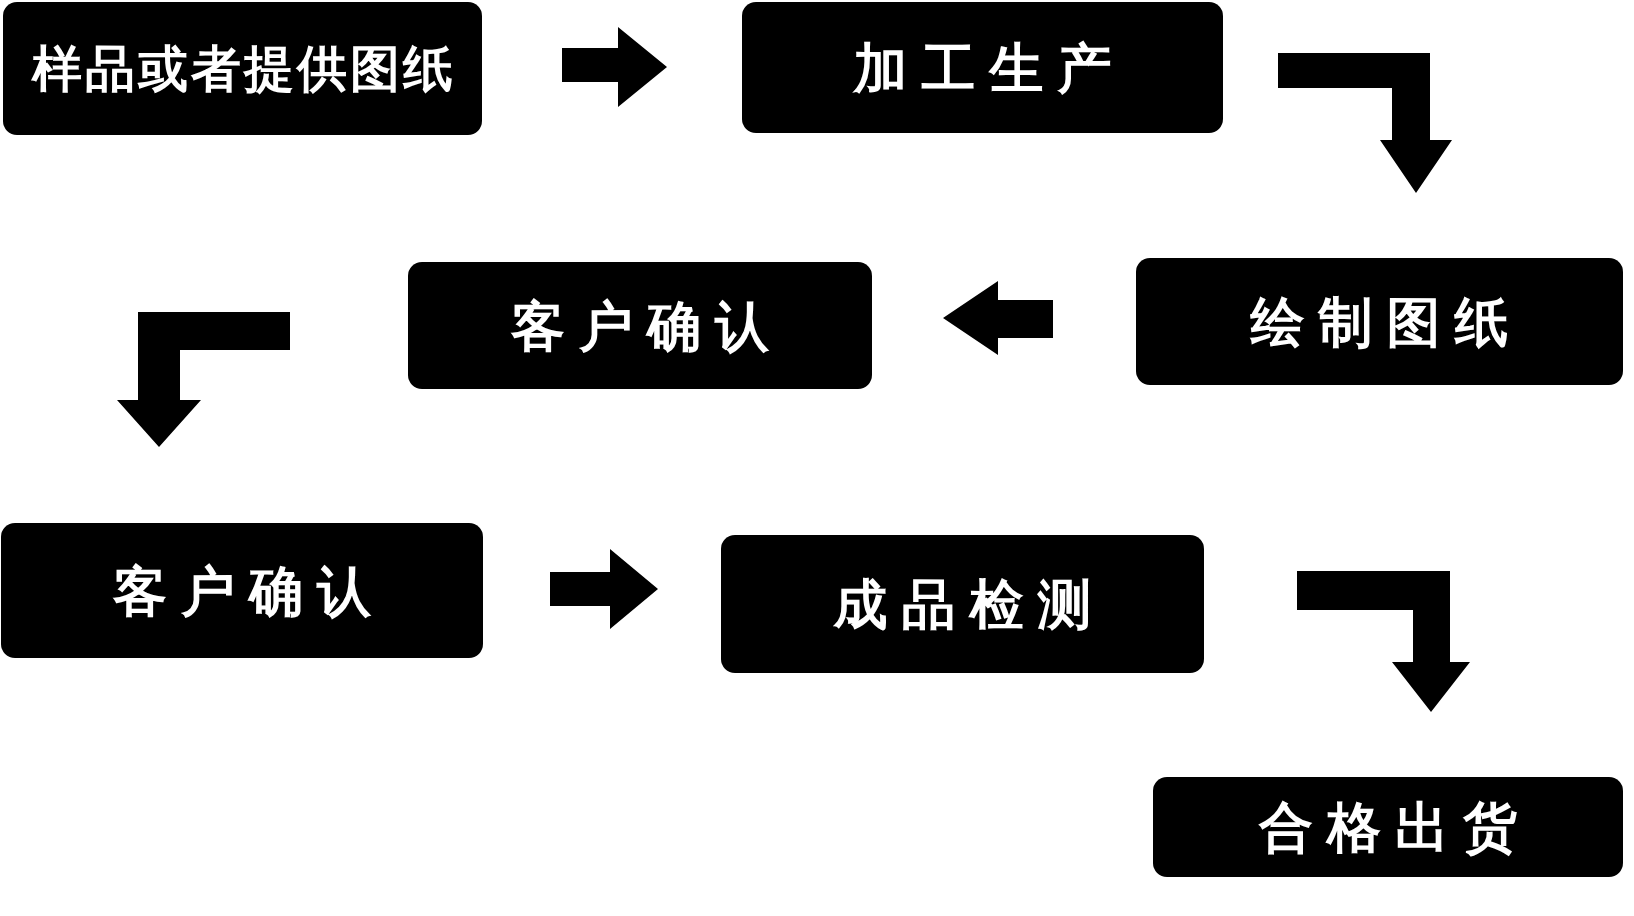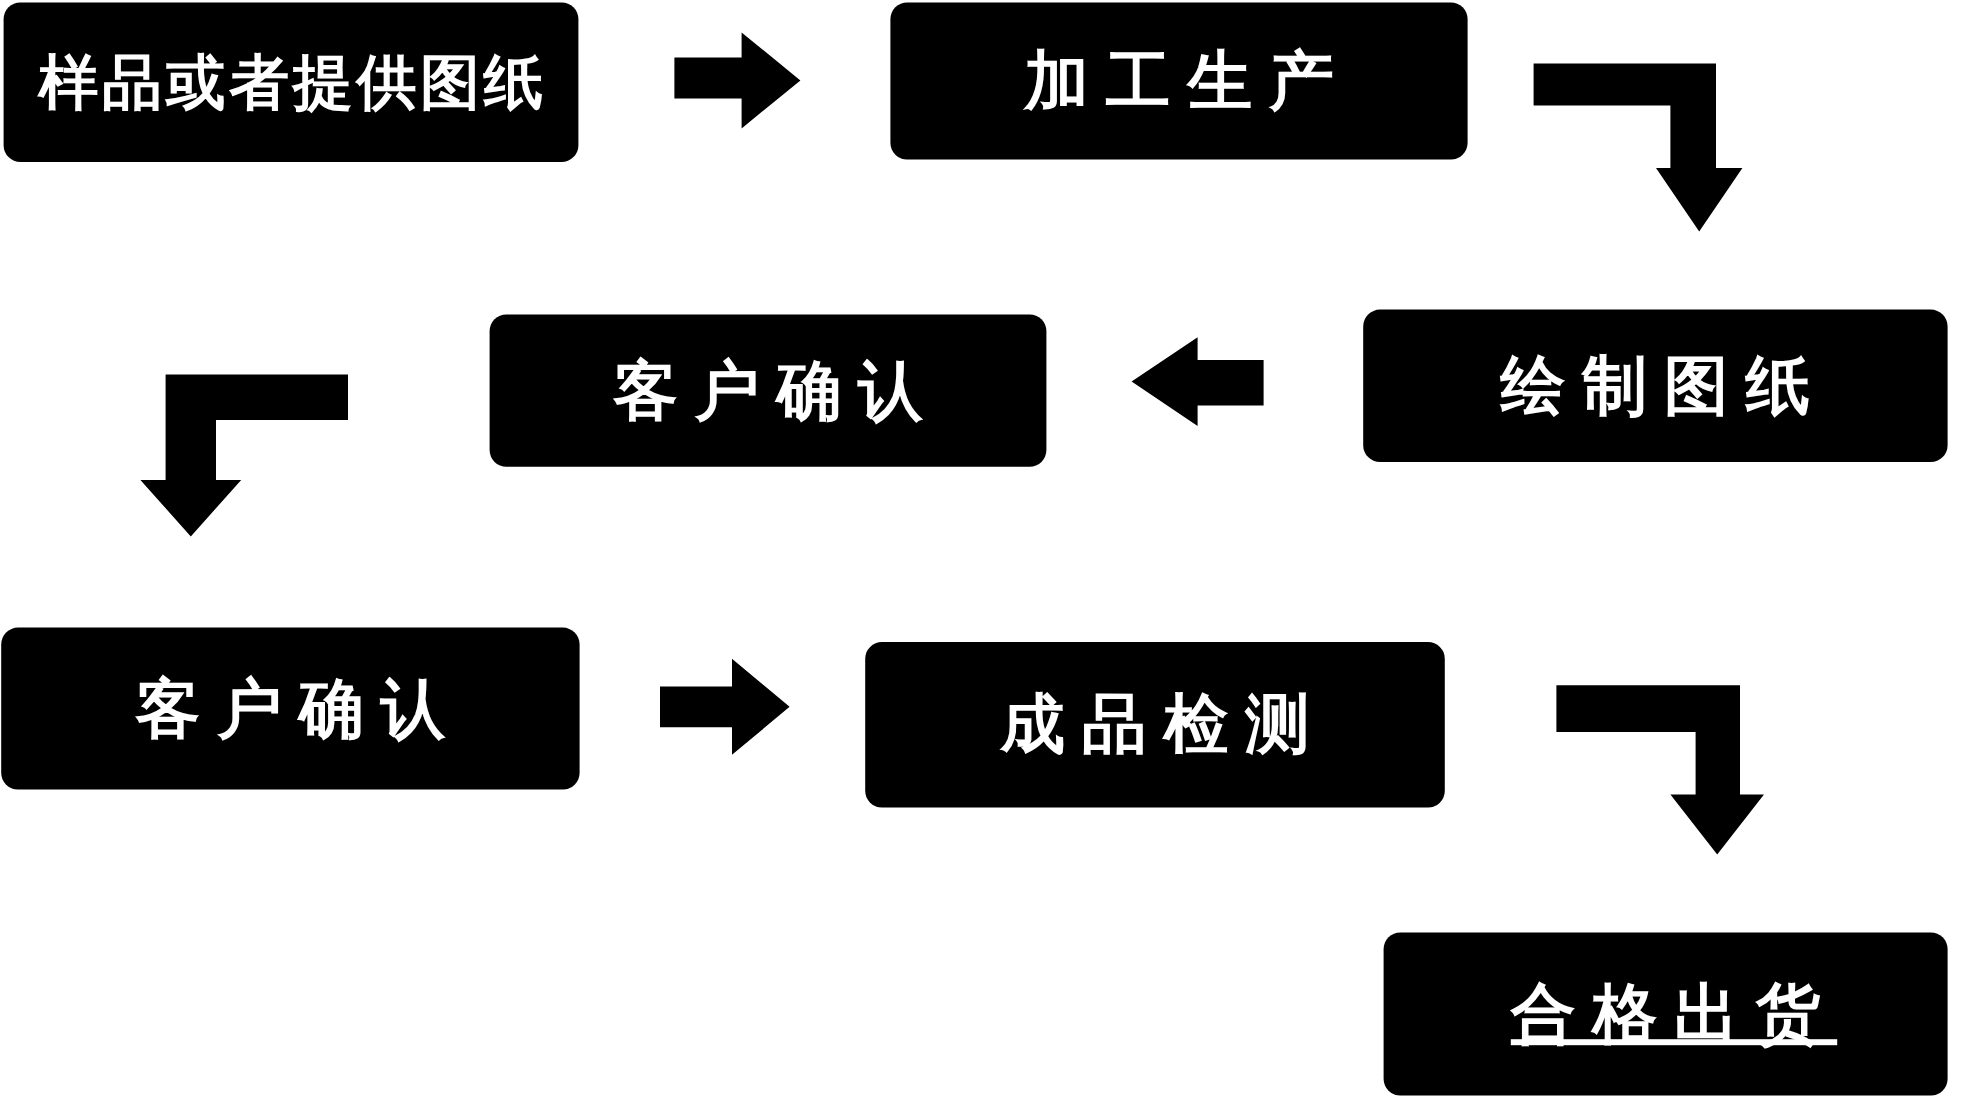--- a/index.html
+++ b/index.html
@@ -45,21 +45,21 @@
     letter-spacing: 3px;
     margin-right: -3px;
   }
   
   .n-sample     { left: 3px;    top: 2px;   width: 479px; height: 133px; }
   .n-payment    { left: 742px;  top: 2px;   width: 481px; height: 131px; }
   .n-drawing    { left: 1136px; top: 258px; width: 487px; height: 127px; }
   .n-confirm    { left: 408px;  top: 262px; width: 464px; height: 127px; }
   .n-production { left: 1px;    top: 523px; width: 482px; height: 135px; }
   .n-inspection { left: 721px;  top: 523px; width: 483px; height: 138px; margin-top: 12px; }
-  .n-shipment   { left: 1153px; top: 777px; width: 470px; height: 136px; text-decoration: underline; }
+  .n-shipment   { left: 1153px; top: 777px; width: 470px; height: 100px; }
 </style>
 </head>
 <body>
 
 <div class="stage">
 
   <svg class="arrow-layer" viewBox="0 0 1634 916" xmlns="http://www.w3.org/2000/svg">
 
     <polygon fill="#000000" points="562,48 618,48 618,27 667,67 618,107 618,82 562,82"></polygon>
 

